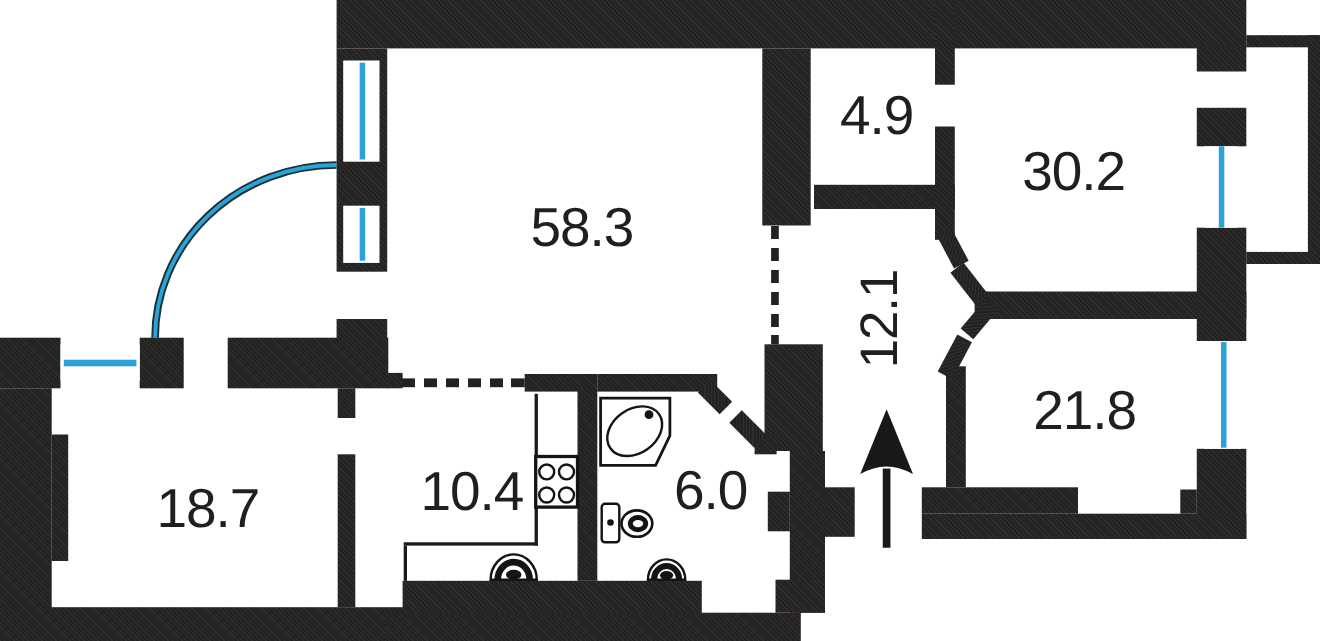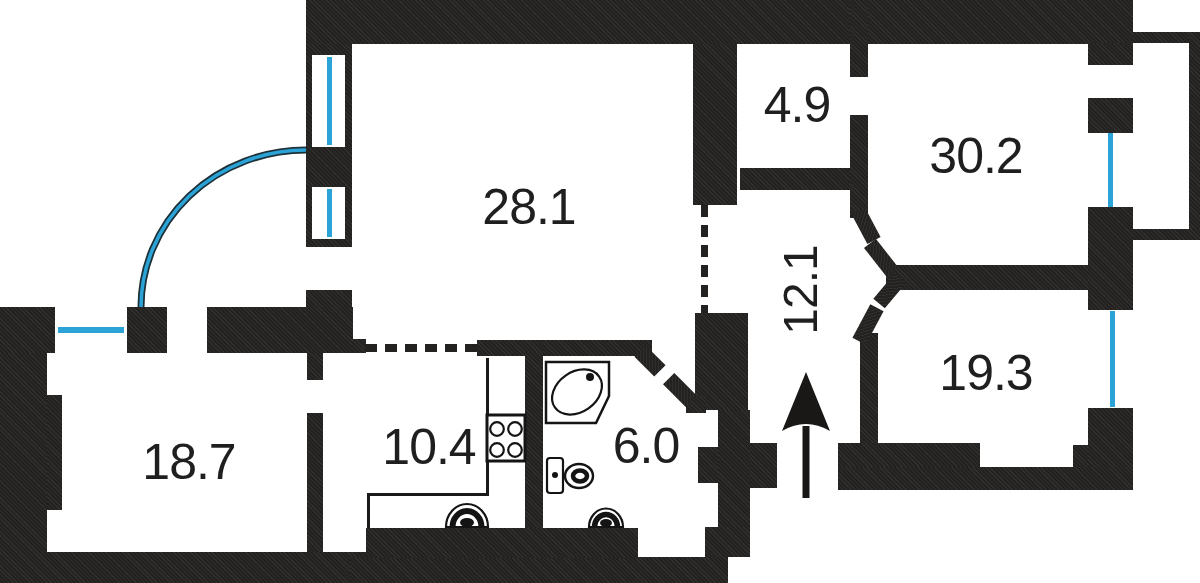--- a/index.html
+++ b/index.html
@@ -136,22 +136,22 @@
 
     <g>
       <rect x="487" y="415" width="38" height="46" fill="#ffffff" stroke="#141414" stroke-width="3"></rect>
       <circle cx="497" cy="429" r="6.8" fill="#ffffff" stroke="#141414" stroke-width="2.2"></circle>
       <circle cx="515" cy="429" r="6.8" fill="#ffffff" stroke="#141414" stroke-width="2.2"></circle>
       <circle cx="497" cy="450" r="6.8" fill="#ffffff" stroke="#141414" stroke-width="2.2"></circle>
       <circle cx="515" cy="450" r="6.8" fill="#ffffff" stroke="#141414" stroke-width="2.2"></circle>
     </g>
   </svg>
 
-  <div class="lbl" style="left:529px;top:207px">28.1</div>
+  <div class="lbl" style="left:529px;top:207px">58.3</div>
   <div class="lbl" style="left:797px;top:105px">4.9</div>
   <div class="lbl" style="left:976px;top:156px">30.2</div>
   <div class="lbl vert" style="left:800px;top:290px">12.1</div>
-  <div class="lbl" style="left:986px;top:373px">19.3</div>
+  <div class="lbl" style="left:986px;top:373px">21.8</div>
   <div class="lbl" style="left:189px;top:462px">18.7</div>
   <div class="lbl" style="left:429px;top:447px">10.4</div>
   <div class="lbl" style="left:646px;top:446px">6.0</div>
 
 </div>
 
 </body></html>

